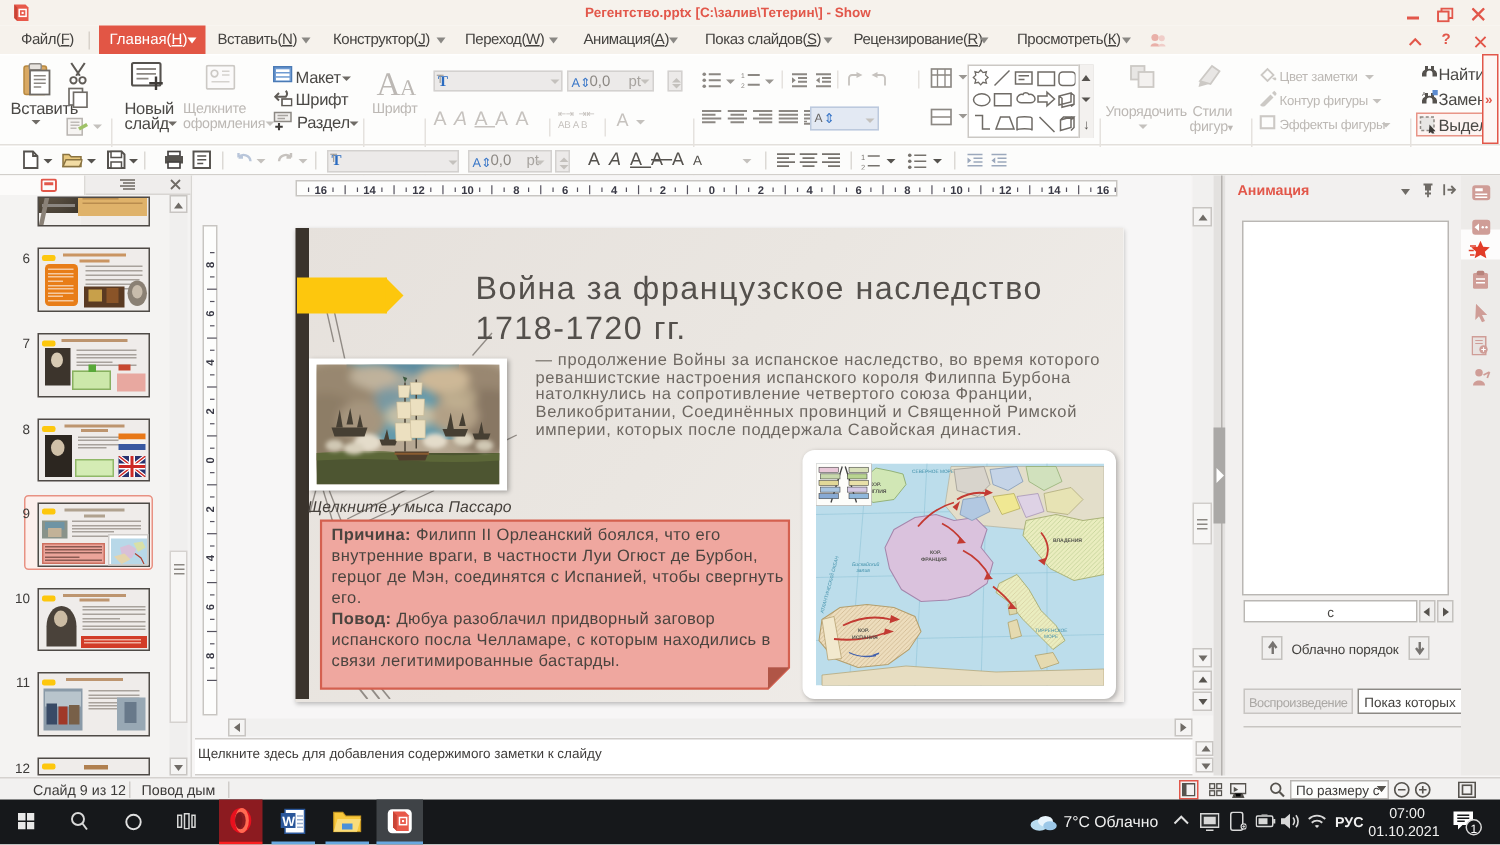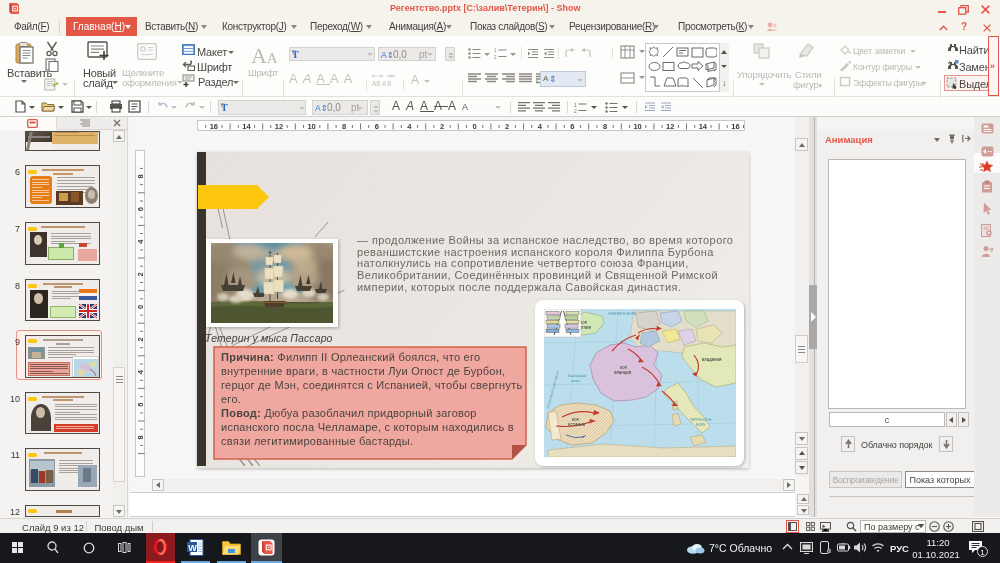--- a/index.html
+++ b/index.html
@@ -20,21 +20,21 @@
 .combo { position:absolute; background:#eceae9; border:1px solid #d3d1cf; }
 .da { position:absolute; width:0; height:0; border-left:3px solid transparent; border-right:3px solid transparent; border-top:3.5px solid #9a9792; }
 .dag { position:absolute; width:0; height:0; border-left:3px solid transparent; border-right:3px solid transparent; border-top:3.5px solid #c4c1bd; }
 
 #main { left:0; top:117px; width:1000px; height:401px; background:#f6f5f4; }
 #sidebar { left:0; top:117px; width:128px; height:401px; background:#f4f3f2; border-right:1px solid #d8d6d3; }
 #canvas { left:129px; top:117px; width:665px; height:401px; background:#f7f6f6; }
 #slide { left:197px; top:152px; width:552px; height:316px; background:linear-gradient(130deg,#e6e1dc 0%,#eae6e1 45%,#f2efec 100%); box-shadow:0 1px 3px rgba(0,0,0,0.25); }
 #vscroll { left:795px; top:117px; width:14px; height:360px; background:#f1f0ef; }
 #splitter { left:809px; top:117px; width:8px; height:400px; background:#e3e1df; }
-#panel { left:817px; top:129px; width:157px; height:400px; background:#f2f0ef; }
+#panel { left:817px; top:117px; width:157px; height:400px; background:#f2f0ef; }
 #iconstrip { left:974px; top:117px; width:26px; height:400px; background:#edebe9; }
 #notes { left:130px; top:492px; width:665px; height:25px; background:#fff; border-top:1px solid #cfccc9; border-bottom:1px solid #cfccc9; }
 #statusbar { left:0; top:518px; width:1000px; height:15px; background:#f2f1f0; border-top:1px solid #d5d2cf; }
 #taskbar { left:0; top:533px; width:1000px; height:30px; background:#16181b; }
 </style>
 </head>
 <body>
 <div class="abs" id="titlebar">
   <svg class="abs" style="left:7px;top:2px" width="13" height="13" viewBox="0 0 13 13">
       <path d="M2.5 1 L10 1 L12 3 L12 12 L4.5 12 L2.5 10 Z" fill="#e8594a"></path>
@@ -727,20 +727,21 @@
       <line x1="34.5" y1="194" x2="147.5" y2="138"></line>
       <line x1="42.5" y1="198" x2="92.5" y2="175"></line>
       <line x1="33" y1="295" x2="48" y2="314" stroke-width="1.3"></line>
       <line x1="41" y1="295" x2="56" y2="314" stroke-width="1.3"></line>
       <line x1="50" y1="298" x2="63" y2="314" stroke-width="1.1"></line>
       <line x1="118" y1="85" x2="131" y2="70"></line>
     </g>
   </svg>
   <div class="abs" style="left:0.5px;top:33px;width:60px;height:24px;background:#fdc70d"></div>
   <div class="abs" style="left:60px;top:33px;width:0;height:0;border-top:12px solid transparent;border-bottom:12px solid transparent;border-left:12.5px solid #fdc70d"></div>
+  <div class="abs" style="left:120px;top:27px;width:440px;font-size:21.5px;color:#54504c;line-height:27.3px;letter-spacing:1.0px">Война за французское наследство<br>1718-1720 гг.</div>
   <div class="abs" style="left:160px;top:83px;width:378px;font-size:11px;color:#6e6862;line-height:11.7px;letter-spacing:0.42px">— продолжение Войны за испанское наследство, во время которого реваншистские настроения испанского короля Филиппа Бурбона натолкнулись на сопротивление четвертого союза Франции, Великобритании, Соединённых провинций и Священной Римской империи, которых после поддержала Савойская династия.</div>
 
   <div class="abs" style="left:9px;top:86.5px;width:132px;height:88.5px;background:#fff;box-shadow:1px 1px 3px rgba(0,0,0,0.3)">
     <svg class="abs" style="left:5px;top:4.5px" width="122" height="80" viewBox="0 0 122 80">
       <defs>
           <filter id="bl" x="-40%" y="-40%" width="180%" height="180%">
             <feGaussianBlur stdDeviation="3"></feGaussianBlur>
           </filter>
       <filter id="bl2" x="-40%" y="-40%" width="180%" height="180%">
             <feGaussianBlur stdDeviation="1.5"></feGaussianBlur>
@@ -791,21 +792,21 @@
         <path d="M62.5 23 h9.5 l-0.5 11 h-8.5 z"></path>
         <path d="M52.5 39 h11.5 l-0.5 12 h-10.5 z"></path>
         <path d="M62.5 37 h10 l0 12 h-9.5 z"></path>
         </g>
         <path d="M52 58 h23 l-2.5 6 h-17.5 z" fill="#4f3e2c"></path>
         <path d="M52 59.5 h23" stroke="#8a5c30" stroke-width="1.2"></path>
         <path d="M59 12 l-1.5 -4 l3 1 z" fill="#3c5a40"></path>
       </g>
     </svg>
   </div>
-  <div class="abs" style="left:8px;top:179.5px;width:150px;font-size:10.5px;font-style:italic;color:#46413c;letter-spacing:0.1px">Тетерин у мыса Пассаро</div>
+  <div class="abs" style="left:8px;top:179.5px;width:150px;font-size:10.5px;font-style:italic;color:#46413c;letter-spacing:0.1px">Щелкните у мыса Пассаро</div>
 
   <svg class="abs" style="left:16px;top:194px" width="314" height="114" viewBox="0 0 314 114">
     <path d="M1 1 H313 V99 L299 113 H1 Z" fill="#efa79f" stroke="#d4604f" stroke-width="1.5"></path>
     <path d="M313 99 L299 113 L299 99 Z" fill="#c4685c"></path>
     <path d="M313 99 L299 99 L299 113" fill="#b05546"></path>
   </svg>
   <div class="abs" style="left:24px;top:197.5px;width:306px;font-size:11px;color:#4a443f;line-height:14.1px;letter-spacing:0.25px"><b>Причина:</b> Филипп II Орлеанский боялся, что его внутренние враги, в частности Луи Огюст де Бурбон, герцог де Мэн, соединятся с Испанией, чтобы свергнуть его.<br><b>Повод:</b> Дюбуа разоблачил придворный заговор испанского посла Челламаре, с которым находились в связи легитимированные бастарды.</div>
 
   <div class="abs" style="left:337.5px;top:148px;width:209px;height:166px;background:#fff;border-radius:8px;box-shadow:1px 1px 3px rgba(0,0,0,0.25)">
     <svg class="abs" style="left:9px;top:9px" width="192" height="148" viewBox="0 0 192 148">
@@ -996,20 +997,21 @@
       <circle cx="8" cy="9" r="2.8" fill="#cf9d97"></circle>
       <path d="M8 7.5 v3 M6.5 9 h3" stroke="#fff" stroke-width="0.8"></path>
     </svg>
   <svg class="abs" style="left:7px;top:128px" width="13" height="14" viewBox="0 0 13 14">
       <circle cx="5" cy="3.5" r="2.5" fill="#cf9d97"></circle>
       <path d="M1 12 c0-4.5 8-4.5 8 0 z" fill="#cf9d97"></path>
       <path d="M8 5 l4 -2 M12 3 l-1.5 4" stroke="#cf9d97" stroke-width="1.2"></path>
     </svg>
 </div>
 <div class="abs" id="notes">
+  <div class="abs" style="left:2px;top:3.5px;font-size:9px;color:#3f3d3b">Щелкните здесь для добавления содержимого заметки к слайду</div>
   <div class="abs" style="left:667px;top:1px;width:12px;height:10px;background:#f5f4f3;border:1px solid #c8c5c2"></div>
   <div class="abs" style="left:670.5px;top:4px;width:0;height:0;border-left:3px solid transparent;border-right:3px solid transparent;border-bottom:4px solid #6f6b66"></div>
   <div class="abs" style="left:667px;top:12px;width:12px;height:10px;background:#f5f4f3;border:1px solid #c8c5c2"></div>
   <div class="abs" style="left:670.5px;top:16px;width:0;height:0;border-left:3px solid transparent;border-right:3px solid transparent;border-top:4px solid #6f6b66"></div>
 </div>
 <div class="abs" id="statusbar">
   <div class="abs" style="left:10px;top:2.5px;width:86px;text-align:center;font-size:9.5px;color:#3c3a38">Слайд 9 из 12</div>
   <div class="abs" style="left:86px;top:2px;width:1px;height:11px;background:#d0cdca"></div>
   <div class="abs" style="left:87px;top:2.5px;width:64px;text-align:center;font-size:9.5px;color:#3c3a38">Повод дым</div>
   <div class="abs" style="left:152px;top:2px;width:1px;height:11px;background:#d0cdca"></div>
@@ -1126,20 +1128,20 @@
   <svg class="abs" style="left:853px;top:8px" width="13" height="13" viewBox="0 0 13 13">
       <path d="M1 4.5 h2.5 L7 1.5 v10 L3.5 8.5 H1 z" fill="#d8d8d8"></path>
       <path d="M9 4 a4 4 0 0 1 0 5 M11 2.5 a6.5 6.5 0 0 1 0 8" fill="none" stroke="#d8d8d8" stroke-width="1.1"></path>
     </svg>
   <svg class="abs" style="left:871px;top:8px" width="14" height="12" viewBox="0 0 14 12">
       <path d="M5.5 9.5 L7 11 L8.5 9.5 A 2.5 2.5 0 0 0 5.5 9.5" fill="#d8d8d8"></path>
       <path d="M3.5 7.5 A 5 5 0 0 1 10.5 7.5" fill="none" stroke="#d8d8d8" stroke-width="1.2"></path>
       <path d="M1.5 5 A 8 8 0 0 1 12.5 5" fill="none" stroke="#d8d8d8" stroke-width="1.2"></path>
     </svg>
   <div class="abs" style="left:890px;top:10px;font-size:9.5px;color:#f0f0f0;font-weight:bold">РУС</div>
-  <div class="abs" style="left:915px;top:4px;width:46px;text-align:center;font-size:9.5px;color:#f0f0f0">11:20</div>
+  <div class="abs" style="left:915px;top:4px;width:46px;text-align:center;font-size:9.5px;color:#f0f0f0">07:00</div>
   <div class="abs" style="left:912px;top:16px;width:48px;text-align:center;font-size:9.5px;color:#f0f0f0">01.10.2021</div>
   <svg class="abs" style="left:968px;top:7px" width="16" height="15" viewBox="0 0 16 15">
       <path d="M1 1 h13 v9 h-7 l-3 3 v-3 H1 z" fill="#fff"></path>
       <path d="M3.5 3.5 h8 M3.5 5.5 h8 M3.5 7.5 h5" stroke="#16181b" stroke-width="0.9"></path>
     </svg>
   <div class="abs" style="left:977px;top:13px;width:11px;height:11px;border-radius:50%;background:#16181b;border:1px solid #d8d8d8;color:#fff;font-size:8px;text-align:center;line-height:11px">1</div>
 </div>
 
 </body></html>

